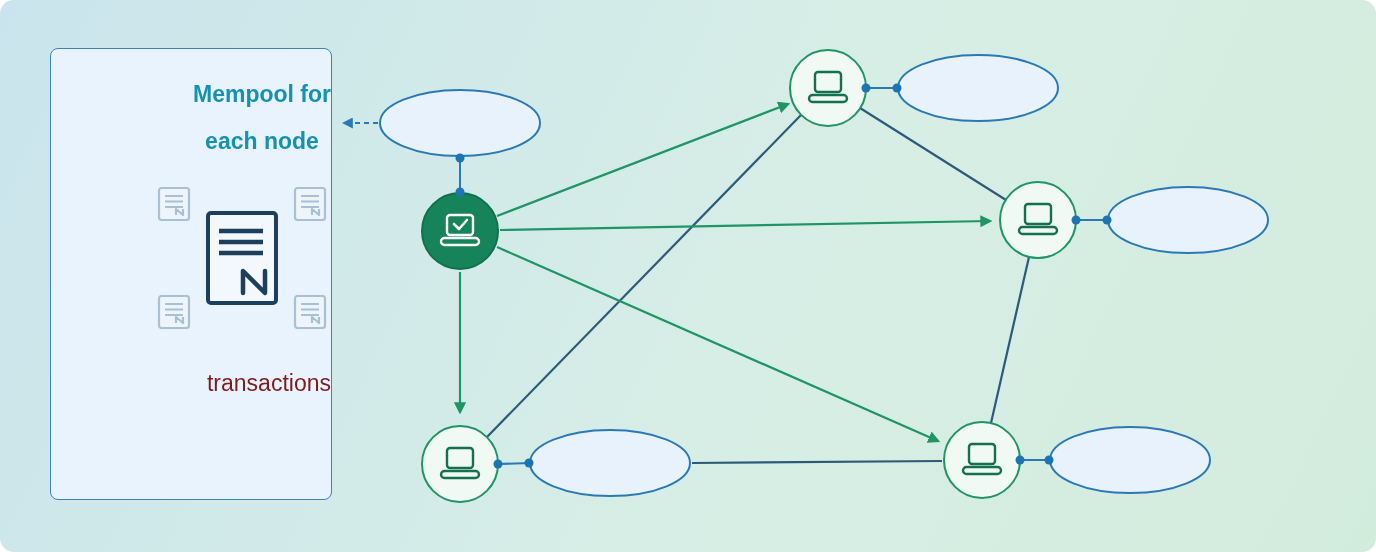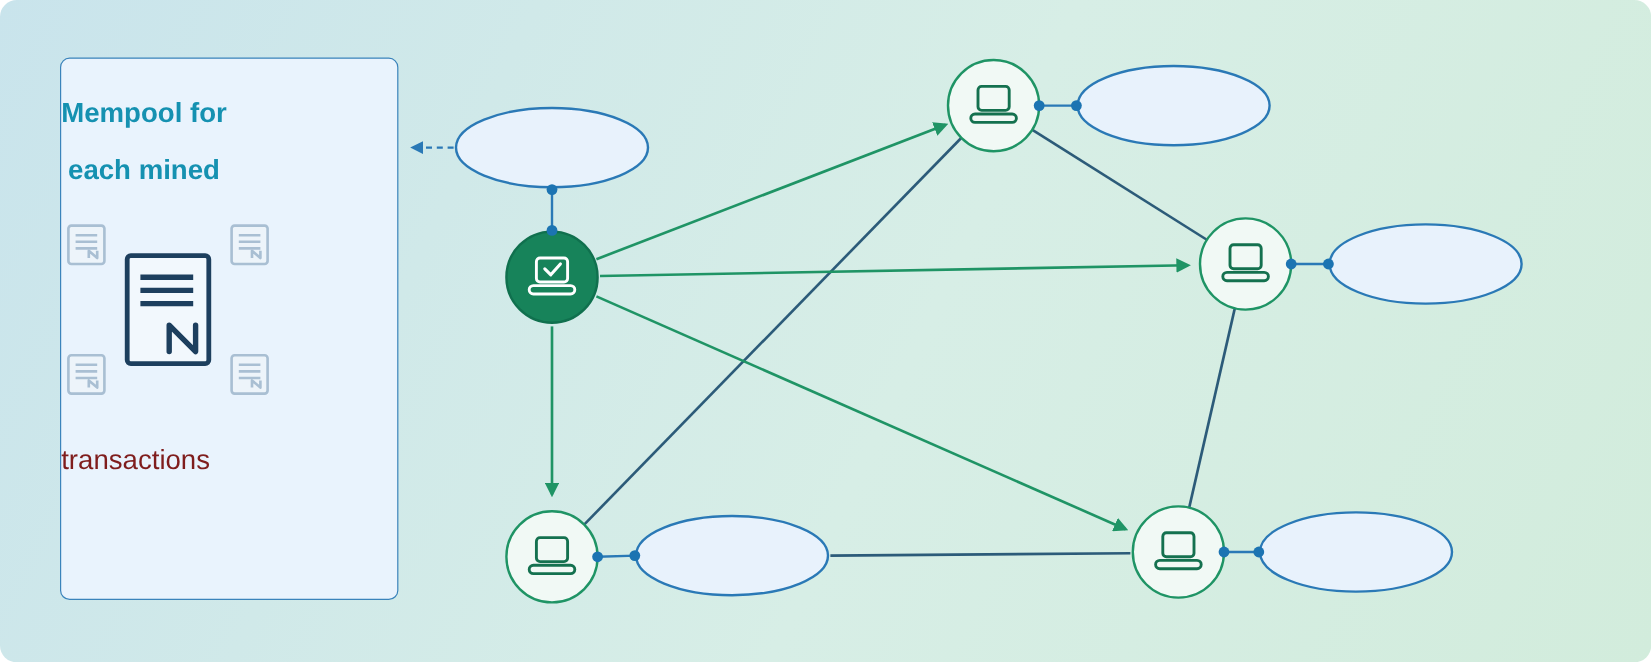--- a/index.html
+++ b/index.html
@@ -3,36 +3,36 @@
 <meta charset="utf-8">
 <style>
   html,body{margin:0;padding:0;background:#ffffff;font-family:"Liberation Sans",sans-serif;}
   .stage{
     position:relative;width:1376px;height:552px;border-radius:14px;overflow:hidden;
     background:linear-gradient(115deg,#c9e4ec 0%,#d7eee6 55%,#d2ecdc 100%);
   }
   .card{
     position:absolute;left:50px;top:48px;width:282px;height:452px;box-sizing:border-box;
     background:#e9f3fd;border:1.6px solid #3a83bb;border-radius:8px;
-    display:flex;flex-direction:column;align-items:flex-start;
+    display:flex;flex-direction:column;align-items:flex-end;
   }
   .card-title{margin-top:22px;text-align:center;color:#1591b1;font-weight:700;font-size:23px;line-height:47px;}
   .doc-icons{margin-top:20px;}
   .card-caption{margin-top:28px;text-align:center;color:#7f1d1d;font-size:23px;line-height:48px;}
   .net{position:absolute;left:0;top:0;width:1376px;height:552px;}
 </style>
 </head>
 <body>
 
 <div class="stage">
 
   <div class="card">
     <div class="card-title">
       <div>Mempool for</div>
-      <div>each mined</div>
+      <div>each node</div>
     </div>
     <svg class="doc-icons" width="178" height="146" viewBox="0 0 178 146">
       <defs>
         <g id="mini-doc">
           <rect x="1" y="1" width="30" height="32" rx="2.5" fill="#edf4fa" stroke="#a9bfd3" stroke-width="2.2"></rect>
           <path d="M7 9 h18 M7 14.5 h18 M7 20 h18" fill="none" stroke="#a9bfd3" stroke-width="2.2"></path>
           <path d="M18 28 v-6 l7 6 v-6" fill="none" stroke="#a9bfd3" stroke-width="2.2" stroke-linejoin="round"></path>
         </g>
       </defs>
       <use href="#mini-doc" x="5" y="2"></use>

